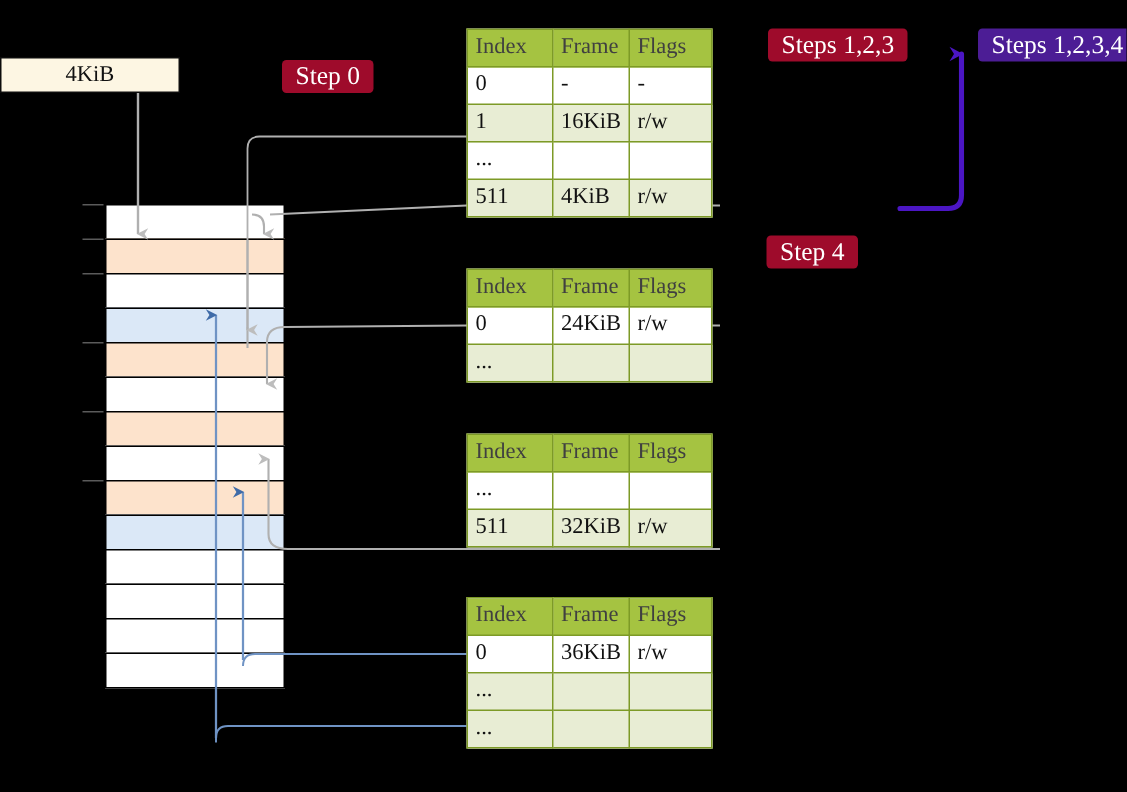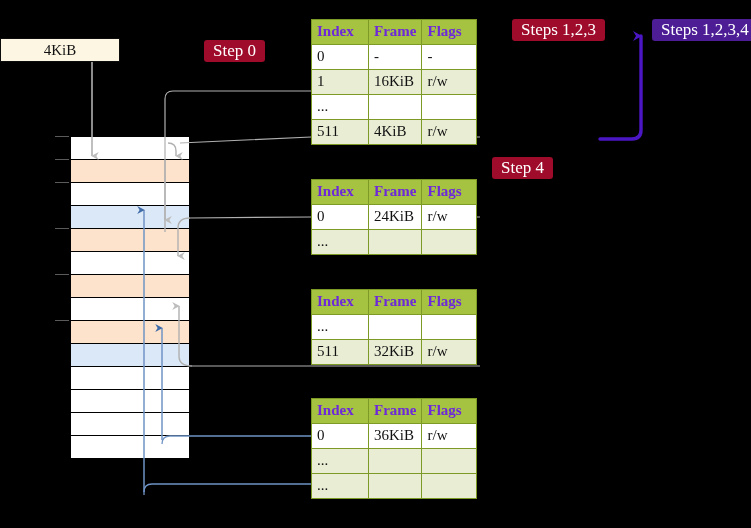--- a/index.html
+++ b/index.html
@@ -37,22 +37,22 @@
     box-sizing: border-box;
     padding: 2px 9px 3px 9px;
     font-size: 17px;
     color: #ffffff;
     border-radius: 3px;
     line-height: 17px;
     white-space: nowrap;
   }
   .badge-red { background: #9e0b2b; }
   .badge-blue { background: #4c1d95; }
-  #badge-step0 { left: 204px; top: 40px; }
-  #badge-step4 { left: 492px; top: 157px; }
+  #badge-step0 { left: 188px; top: 40px; }
+  #badge-step4 { left: 511px; top: 157px; }
   #badge-steps123 { left: 512px; top: 19px; }
   #badge-steps1234 { left: 652px; top: 19px; }
 
   
   #mem-grid {
     position: absolute;
     left: 70px; top: 136px;
     width: 120px; height: 279px;
   }
   .mem-row {
@@ -83,22 +83,22 @@
   .ptable th, .ptable td {
     border: 1px solid #7d9a26;
     box-sizing: border-box;
     padding: 1px 5px 2px 5px;
     text-align: left;
     height: 25px;
     white-space: nowrap;
   }
   .ptable th {
     background: #a5c341;
-    color: #6d28d9;
-    font-weight: bold;
+    color: #404040;
+    font-weight: normal;
   }
   .ptable tr.alt td { background: #e8edd4; }
   .ptable td.hl { background: #faf59c; }
   .col-index { width: 57px; }
   .col-frame { width: 37px; }
   .col-flags { width: 55px; }
 
   #ptable-0 { left: 311px; top: 19px; }
   #ptable-1 { left: 311px; top: 179px; }
   #ptable-2 { left: 311px; top: 289px; }

